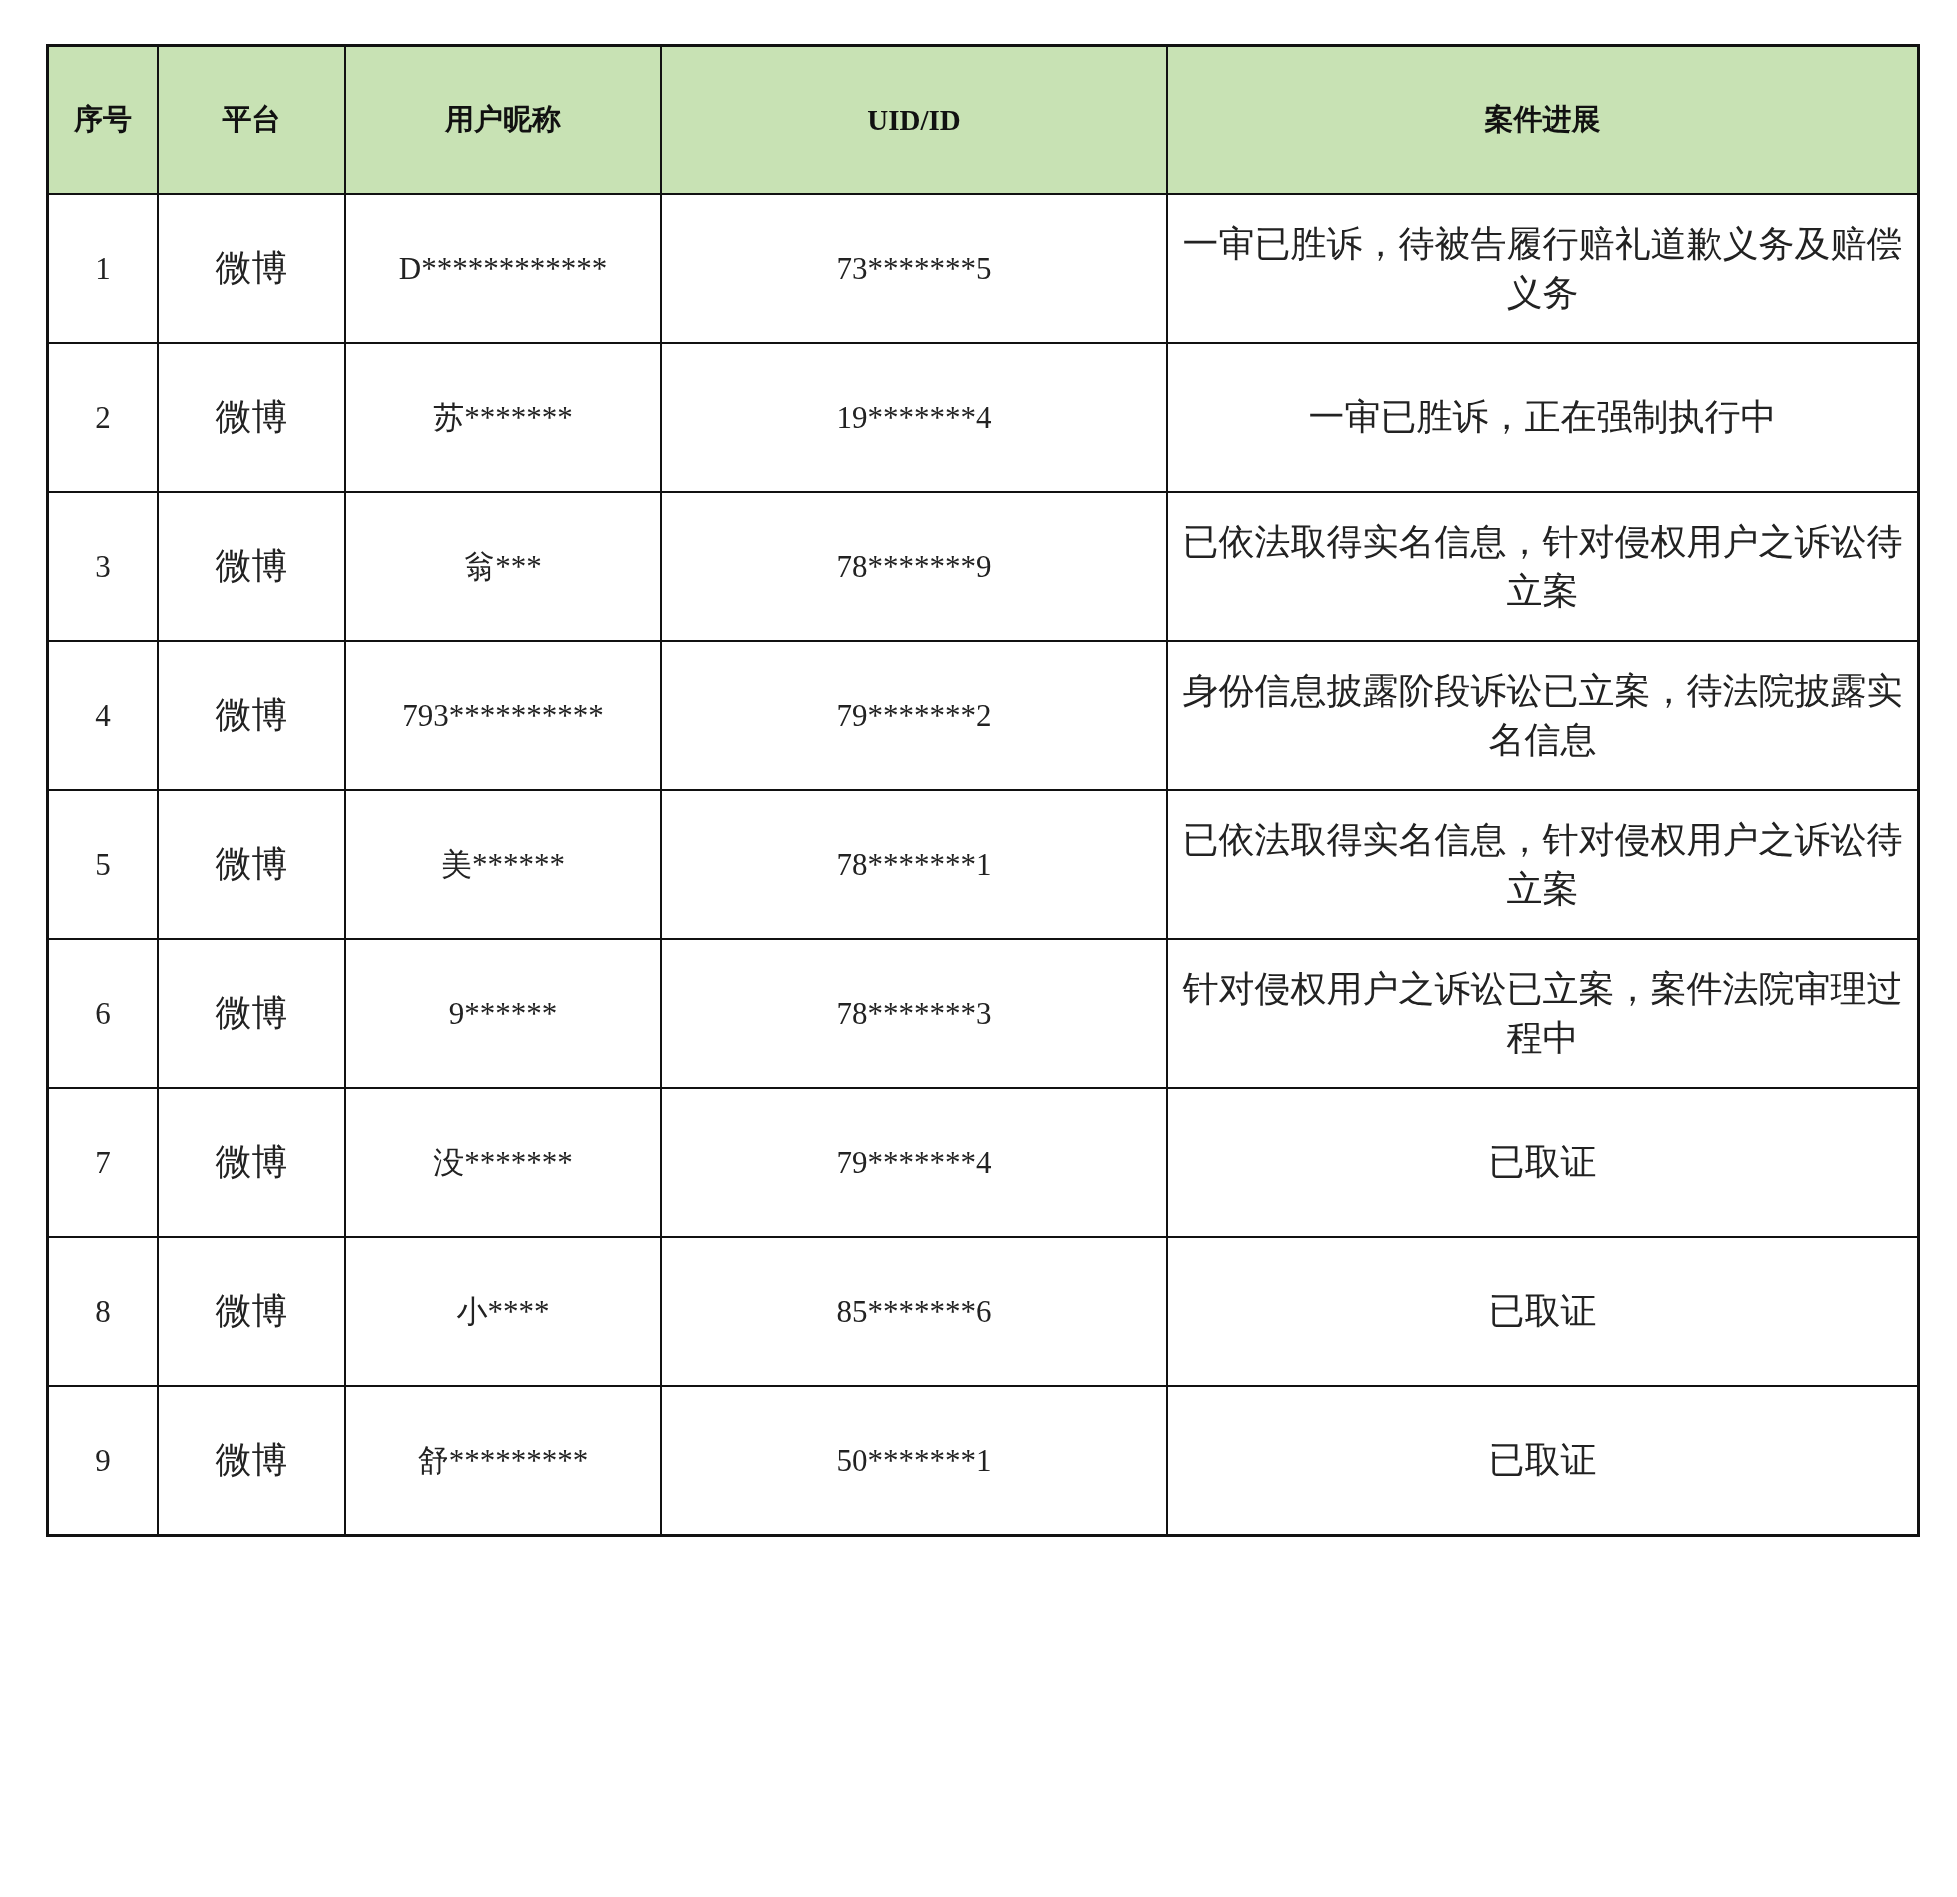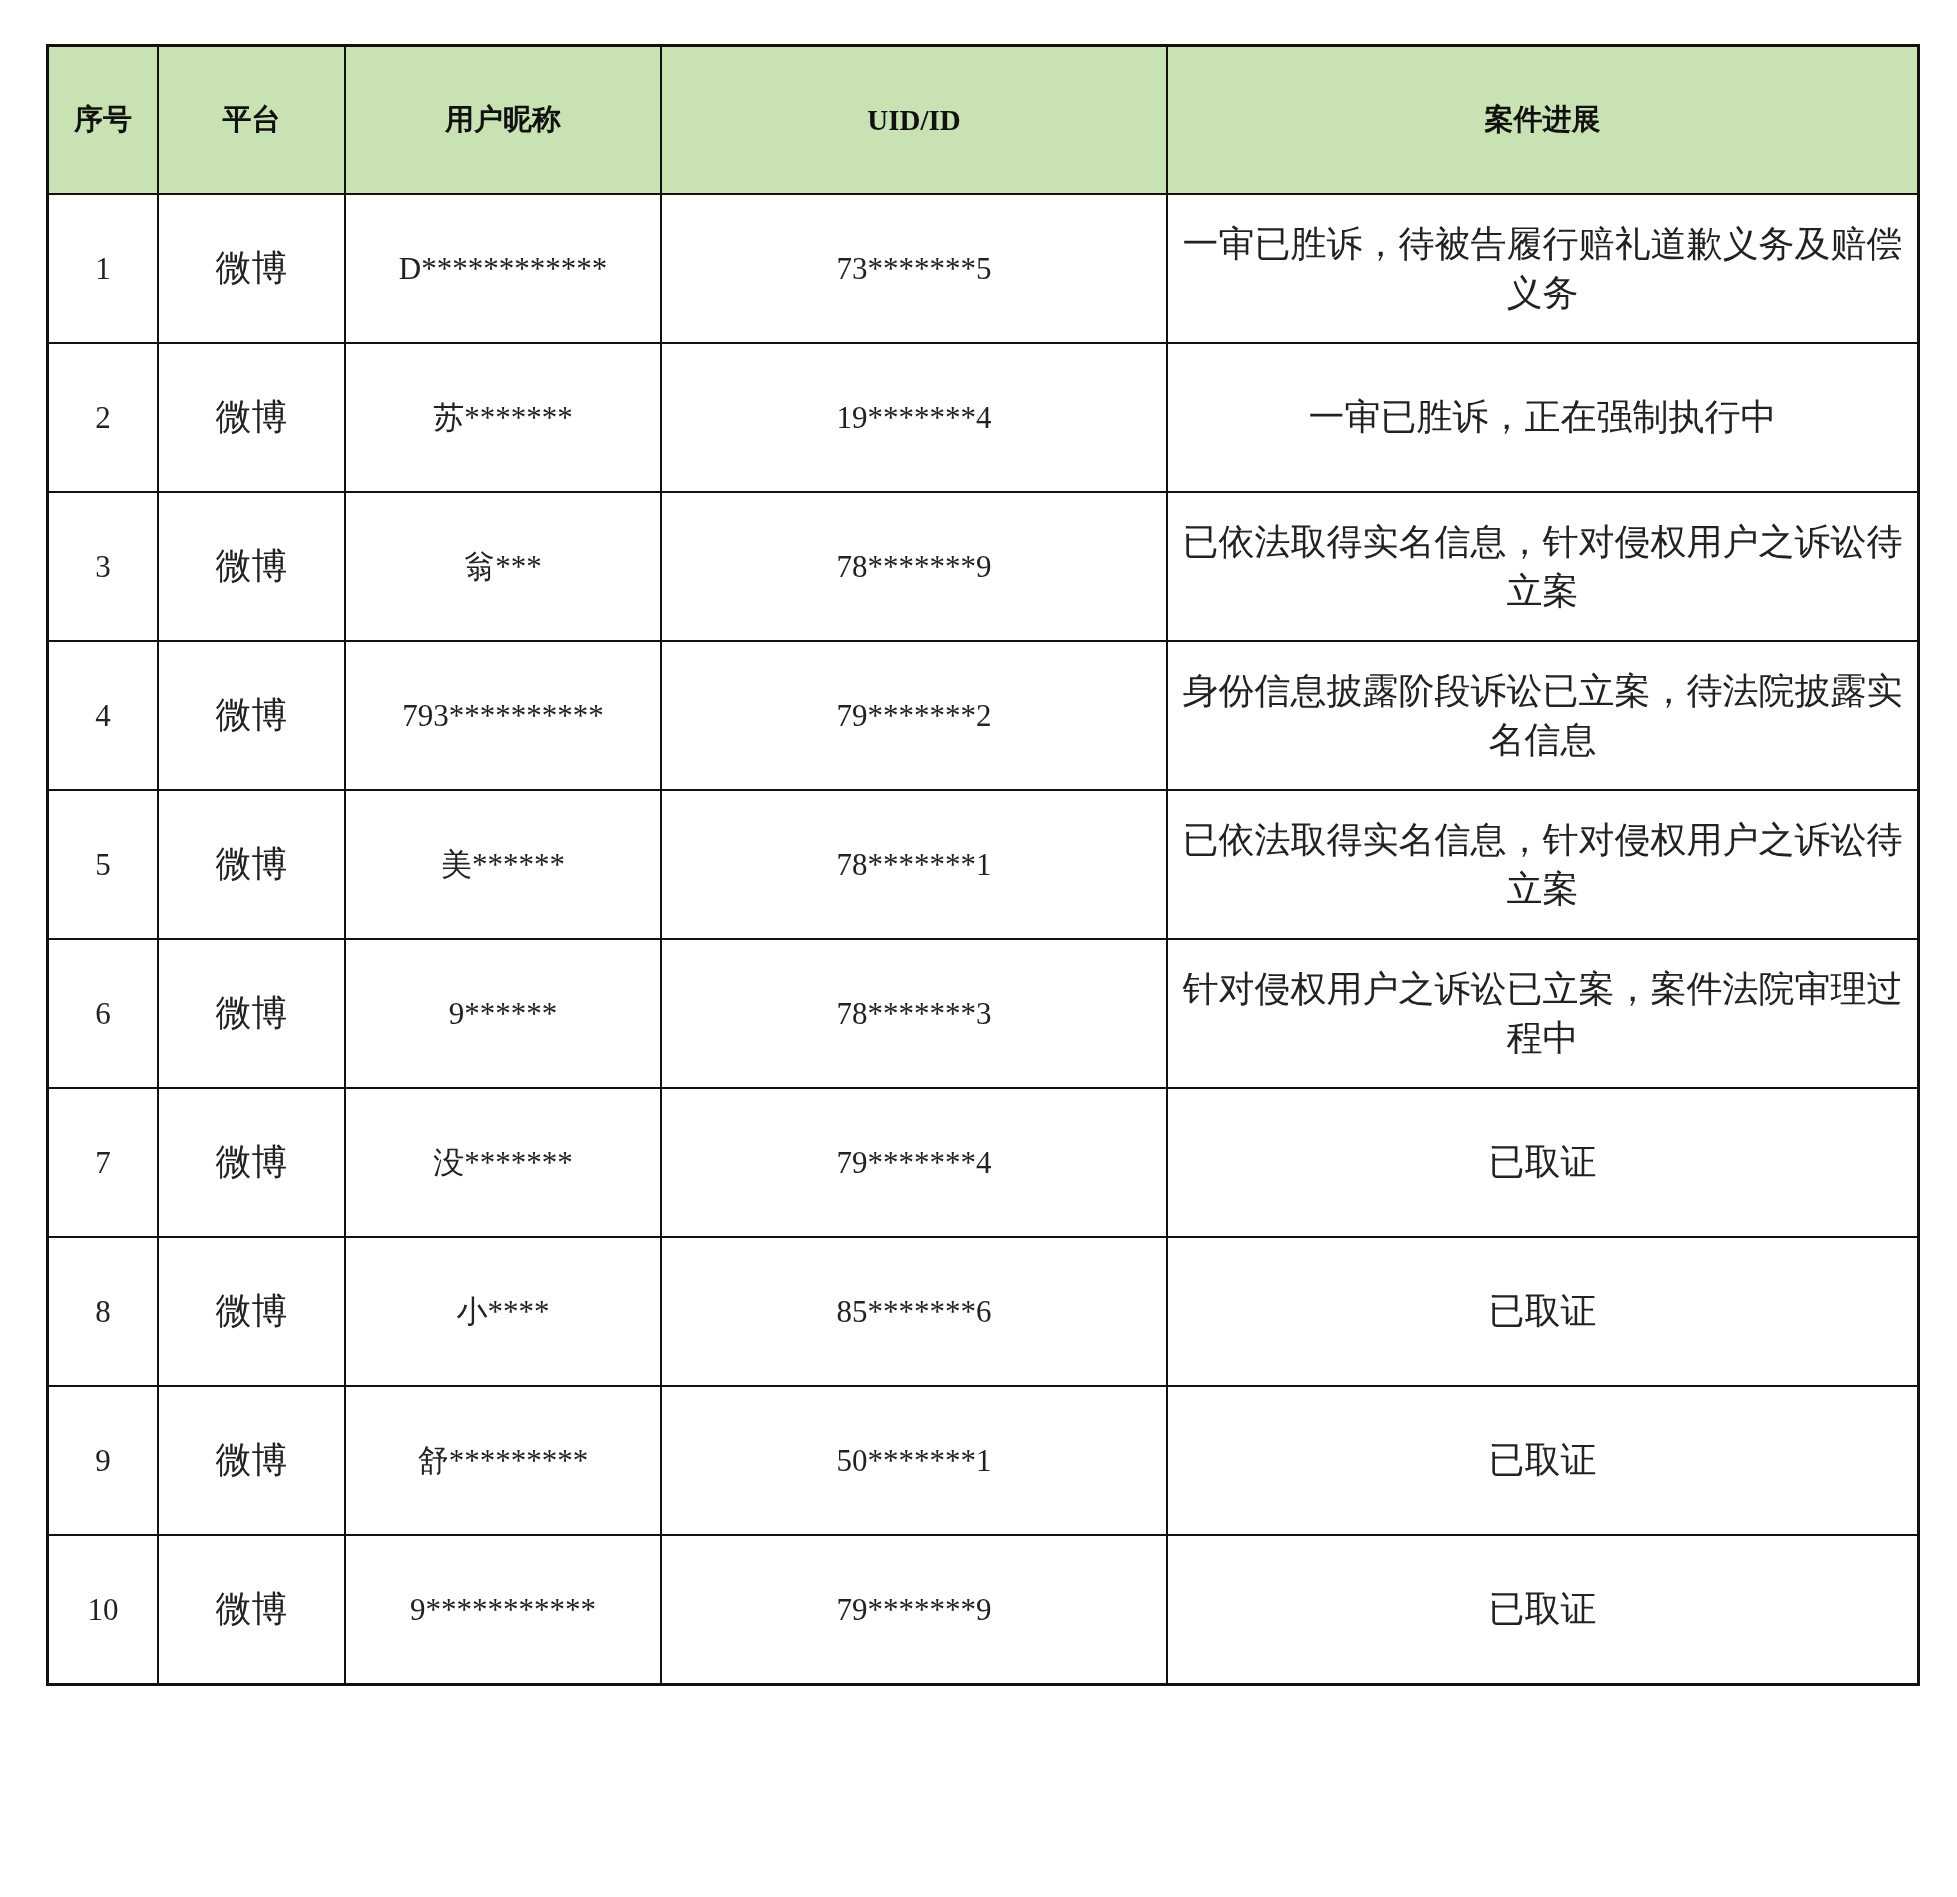--- a/index.html
+++ b/index.html
@@ -109,23 +109,16 @@
         <td class="serif">85*******6</td>
         <td class="sans">已取证</td>
       </tr>
       <tr>
         <td class="serif">9</td>
         <td class="sans">微博</td>
         <td class="serif">舒*********</td>
         <td class="serif">50*******1</td>
         <td class="sans">已取证</td>
       </tr>
-      <tr>
-        <td class="serif">10</td>
-        <td class="sans">微博</td>
-        <td class="serif">9***********</td>
-        <td class="serif">79*******9</td>
-        <td class="sans">已取证</td>
-      </tr>
     </tbody>
   </table>
 </div>
 
 
 </body></html>

